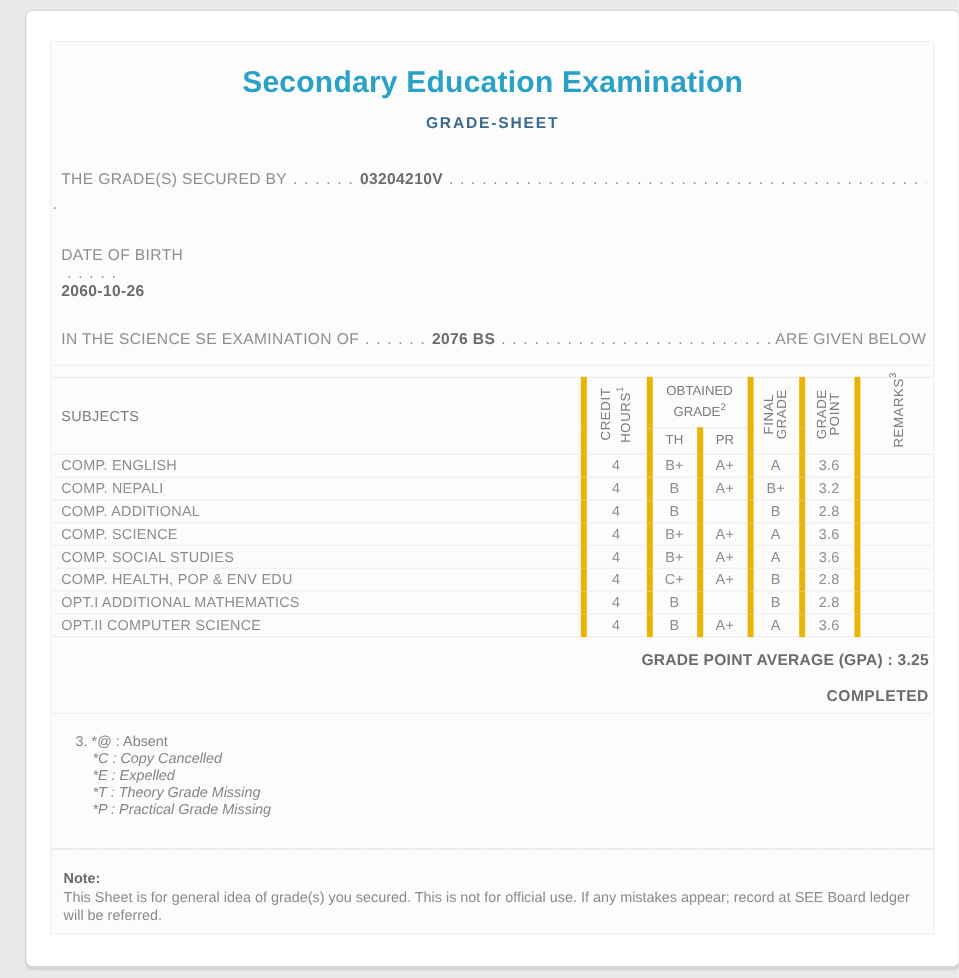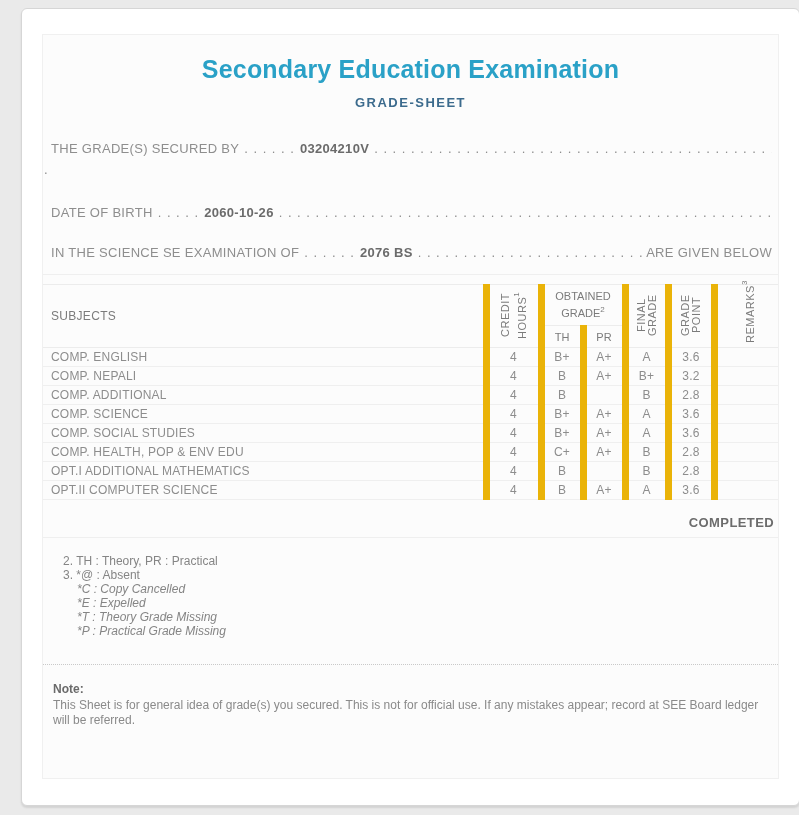--- a/index.html
+++ b/index.html
@@ -39,37 +39,37 @@
     padding:0 6px 0 8px;
     letter-spacing:0.3px;
   }
   .info-line .lbl { flex:0 0 auto; }
   .info-line .dots-fixed { flex:0 0 auto; padding:0 5px; letter-spacing:1px; }
   .info-line .val { flex:0 0 auto; font-weight:bold; color:#6b6b6b; }
   .info-line .suffix { flex:0 0 auto; padding-left:4px; }
   .leader { flex:1 1 0; min-width:0; overflow:hidden; white-space:nowrap; padding-left:5px; letter-spacing:1px; }
   .cont-dot { font-size:13px; color:#8e8e8e; margin-top:7px; padding-left:1px; line-height:13px; }
   .line1 { margin-top:31px; }
-  .line2 { margin-top:29px; }
+  .line2 { margin-top:29px;flex-direction:column; }
   .line3 { margin-top:25px; }
   .info-divider { border-bottom:1px solid #efefef; margin-top:14px; }
 
   table.grades {
     width:100%; border-collapse:collapse; margin-top:9px;
     border-top:1px solid #ececec;
   }
   table.grades th, table.grades td { font-weight:normal; }
   thead th {
     color:#7b7b7b; font-weight:bold; font-size:11px;
     border-bottom:1px solid #ececec;
     vertical-align:middle; text-align:center;
     background:#fcfcfc;
   }
   th.subjects-h { text-align:left; padding-left:8px; font-size:12px; letter-spacing:0.3px; }
-  .col-border { border-left:7px solid #eab308; }
+  .col-border { border-left:5px solid #eab308; }
   .vtext {
     writing-mode:vertical-rl; transform:rotate(180deg);
     margin:2px auto; line-height:11px; letter-spacing:0.5px;
     max-height:56px; display:inline-block;
   }
   .vtext.single { white-space:nowrap; }
   sup { font-size:8px; }
   .obt-h { line-height:13px; padding:2px 0; }
   .subhead-row th { height:20px; }
   .head-row th { height:38px; }
@@ -242,25 +242,25 @@
             <td class="col-border">4</td>
             <td class="col-border">B</td>
             <td class="col-border">A+</td>
             <td class="col-border">A</td>
             <td class="col-border">3.6</td>
             <td class="col-border"></td>
           </tr>
         </tbody>
       </table>
 
+      <div class="gpa-line">GRADE POINT AVERAGE (GPA) : 3.25</div>
       <div class="status-line">COMPLETED</div>
       <div class="summary-divider"></div>
 
       <div class="footnotes">
-        <div class="fn">2. TH : Theory, PR : Practical</div>
         <div class="fn">3. *@ : Absent</div>
         <div class="fn indent">*C : Copy Cancelled</div>
         <div class="fn indent">*E : Expelled</div>
         <div class="fn indent">*T : Theory Grade Missing</div>
         <div class="fn indent">*P : Practical Grade Missing</div>
       </div>
 
       <div class="dotted-sep"></div>
 
       <div class="note-block">

